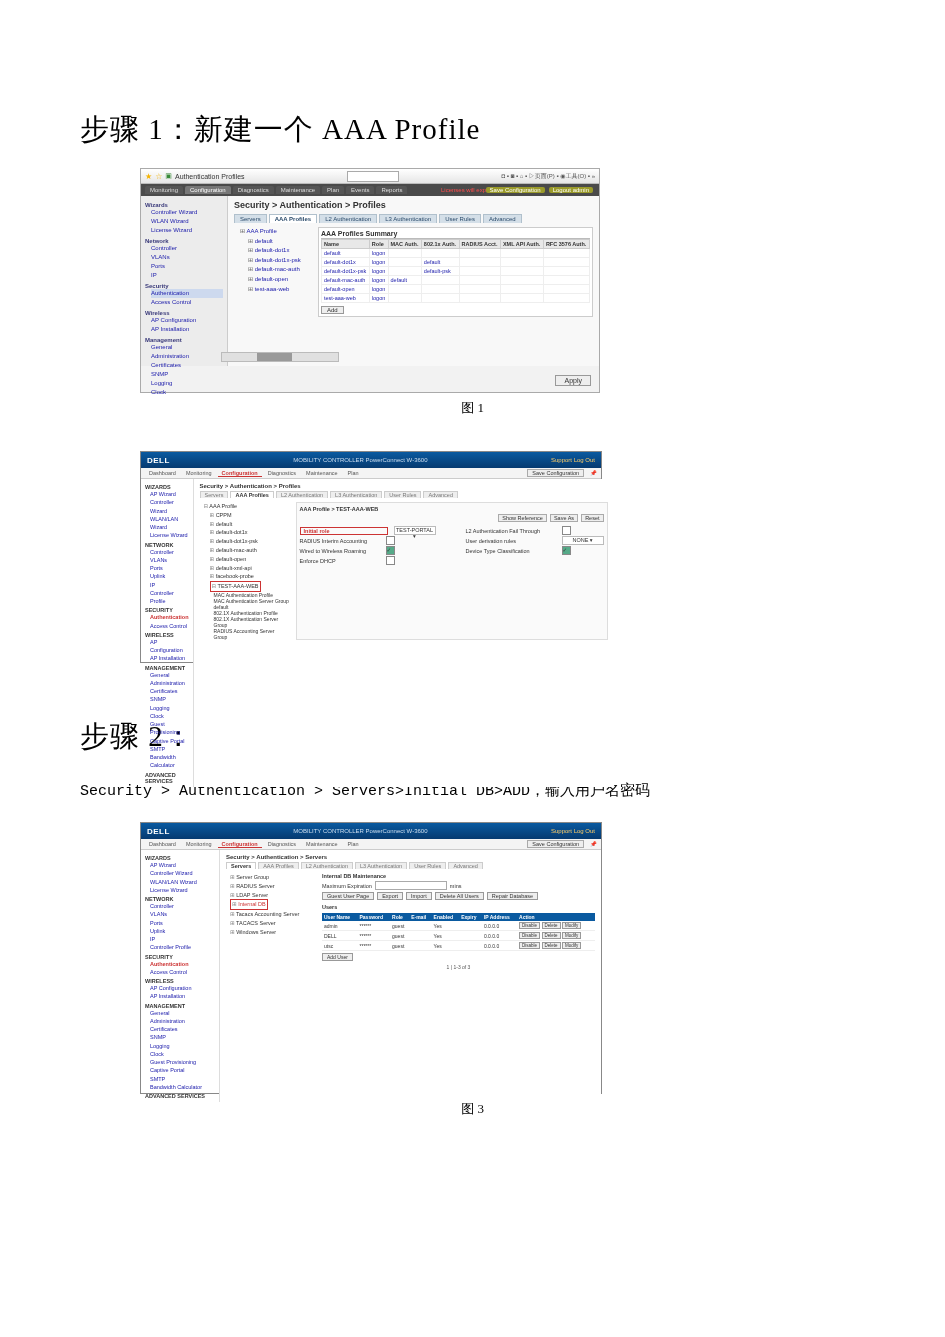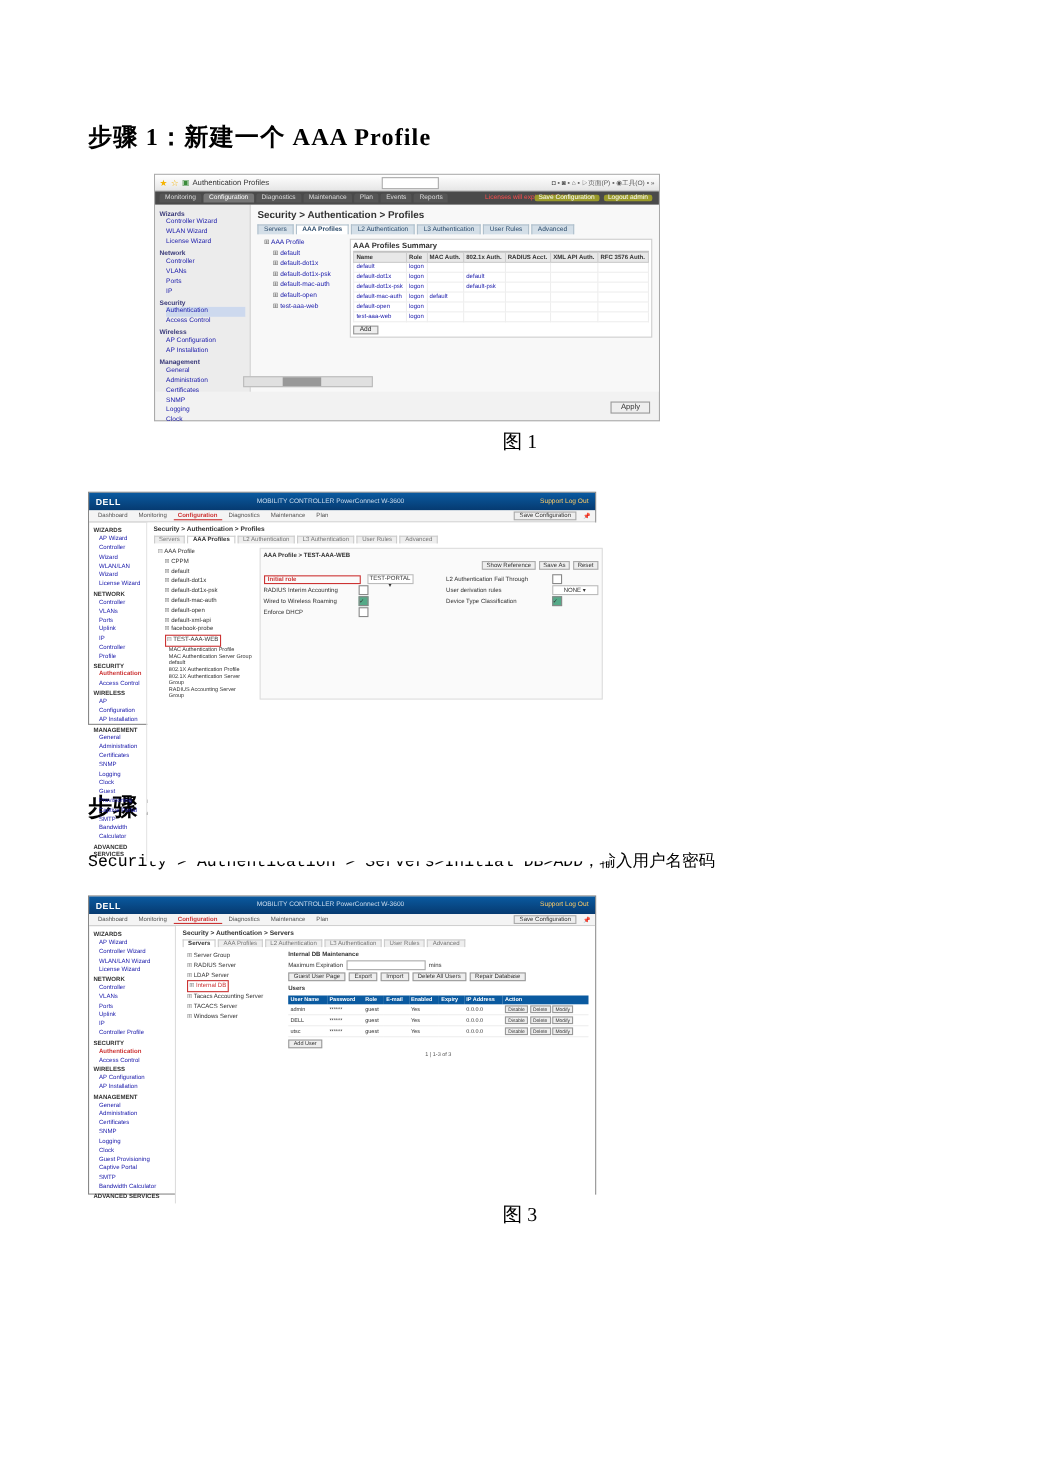--- a/index.html
+++ b/index.html
@@ -8,40 +8,40 @@
     font-family: "SimSun", "Songti SC", serif;
     color: #000;
   }
   .page {
     width: 945px;
     margin: 0 auto;
     padding: 100px 80px 200px 80px;
     box-sizing: border-box;
   }
   .h-step {
-    font-size: 22px;
-    font-weight: bold;
+    font-size: 29px;
+    font-weight: normal;
     font-family: "SimSun", "Songti SC", serif;
     margin: 10px 0 18px 0;
     letter-spacing: 1px;
   }
   .body-line {
     font-size: 15px;
     font-family: "Courier New", "SimSun", monospace;
     margin: 6px 0 14px 0;
     line-height: 2.2;
   }
   .fig-wrap {
     margin: 14px 0 6px 0;
     display: flex;
     flex-direction: column;
     align-items: center;
   }
   .fig-caption {
-    font-size: 18px;
+    font-size: 13px;
     font-family: "SimSun", serif;
     text-align: center;
     margin: 6px 0 20px 0;
   }
 
   
   .shot1 {
     width: 460px;
     height: 225px;
     background: #f2f2f2;
@@ -113,20 +113,21 @@
   .shot1 .hscroll::after { content:""; position:absolute; left:30%; width:30%; top:0; bottom:0; background:#999; }
 
   
   .shotD {
     width: 460px;
     background: #fff;
     border: 1px solid #888;
     font-family: Tahoma, Arial, sans-serif;
     font-size: 6px;
     color: #333;
+    margin-left: 60px;
     align-self: flex-start;
     position: relative;
   }
   .shotD .topbar {
     height: 16px;
     background: linear-gradient(#0a5aa0,#063a70);
     color:#fff;
     display:flex;
     align-items:center;
     padding:0 6px;

